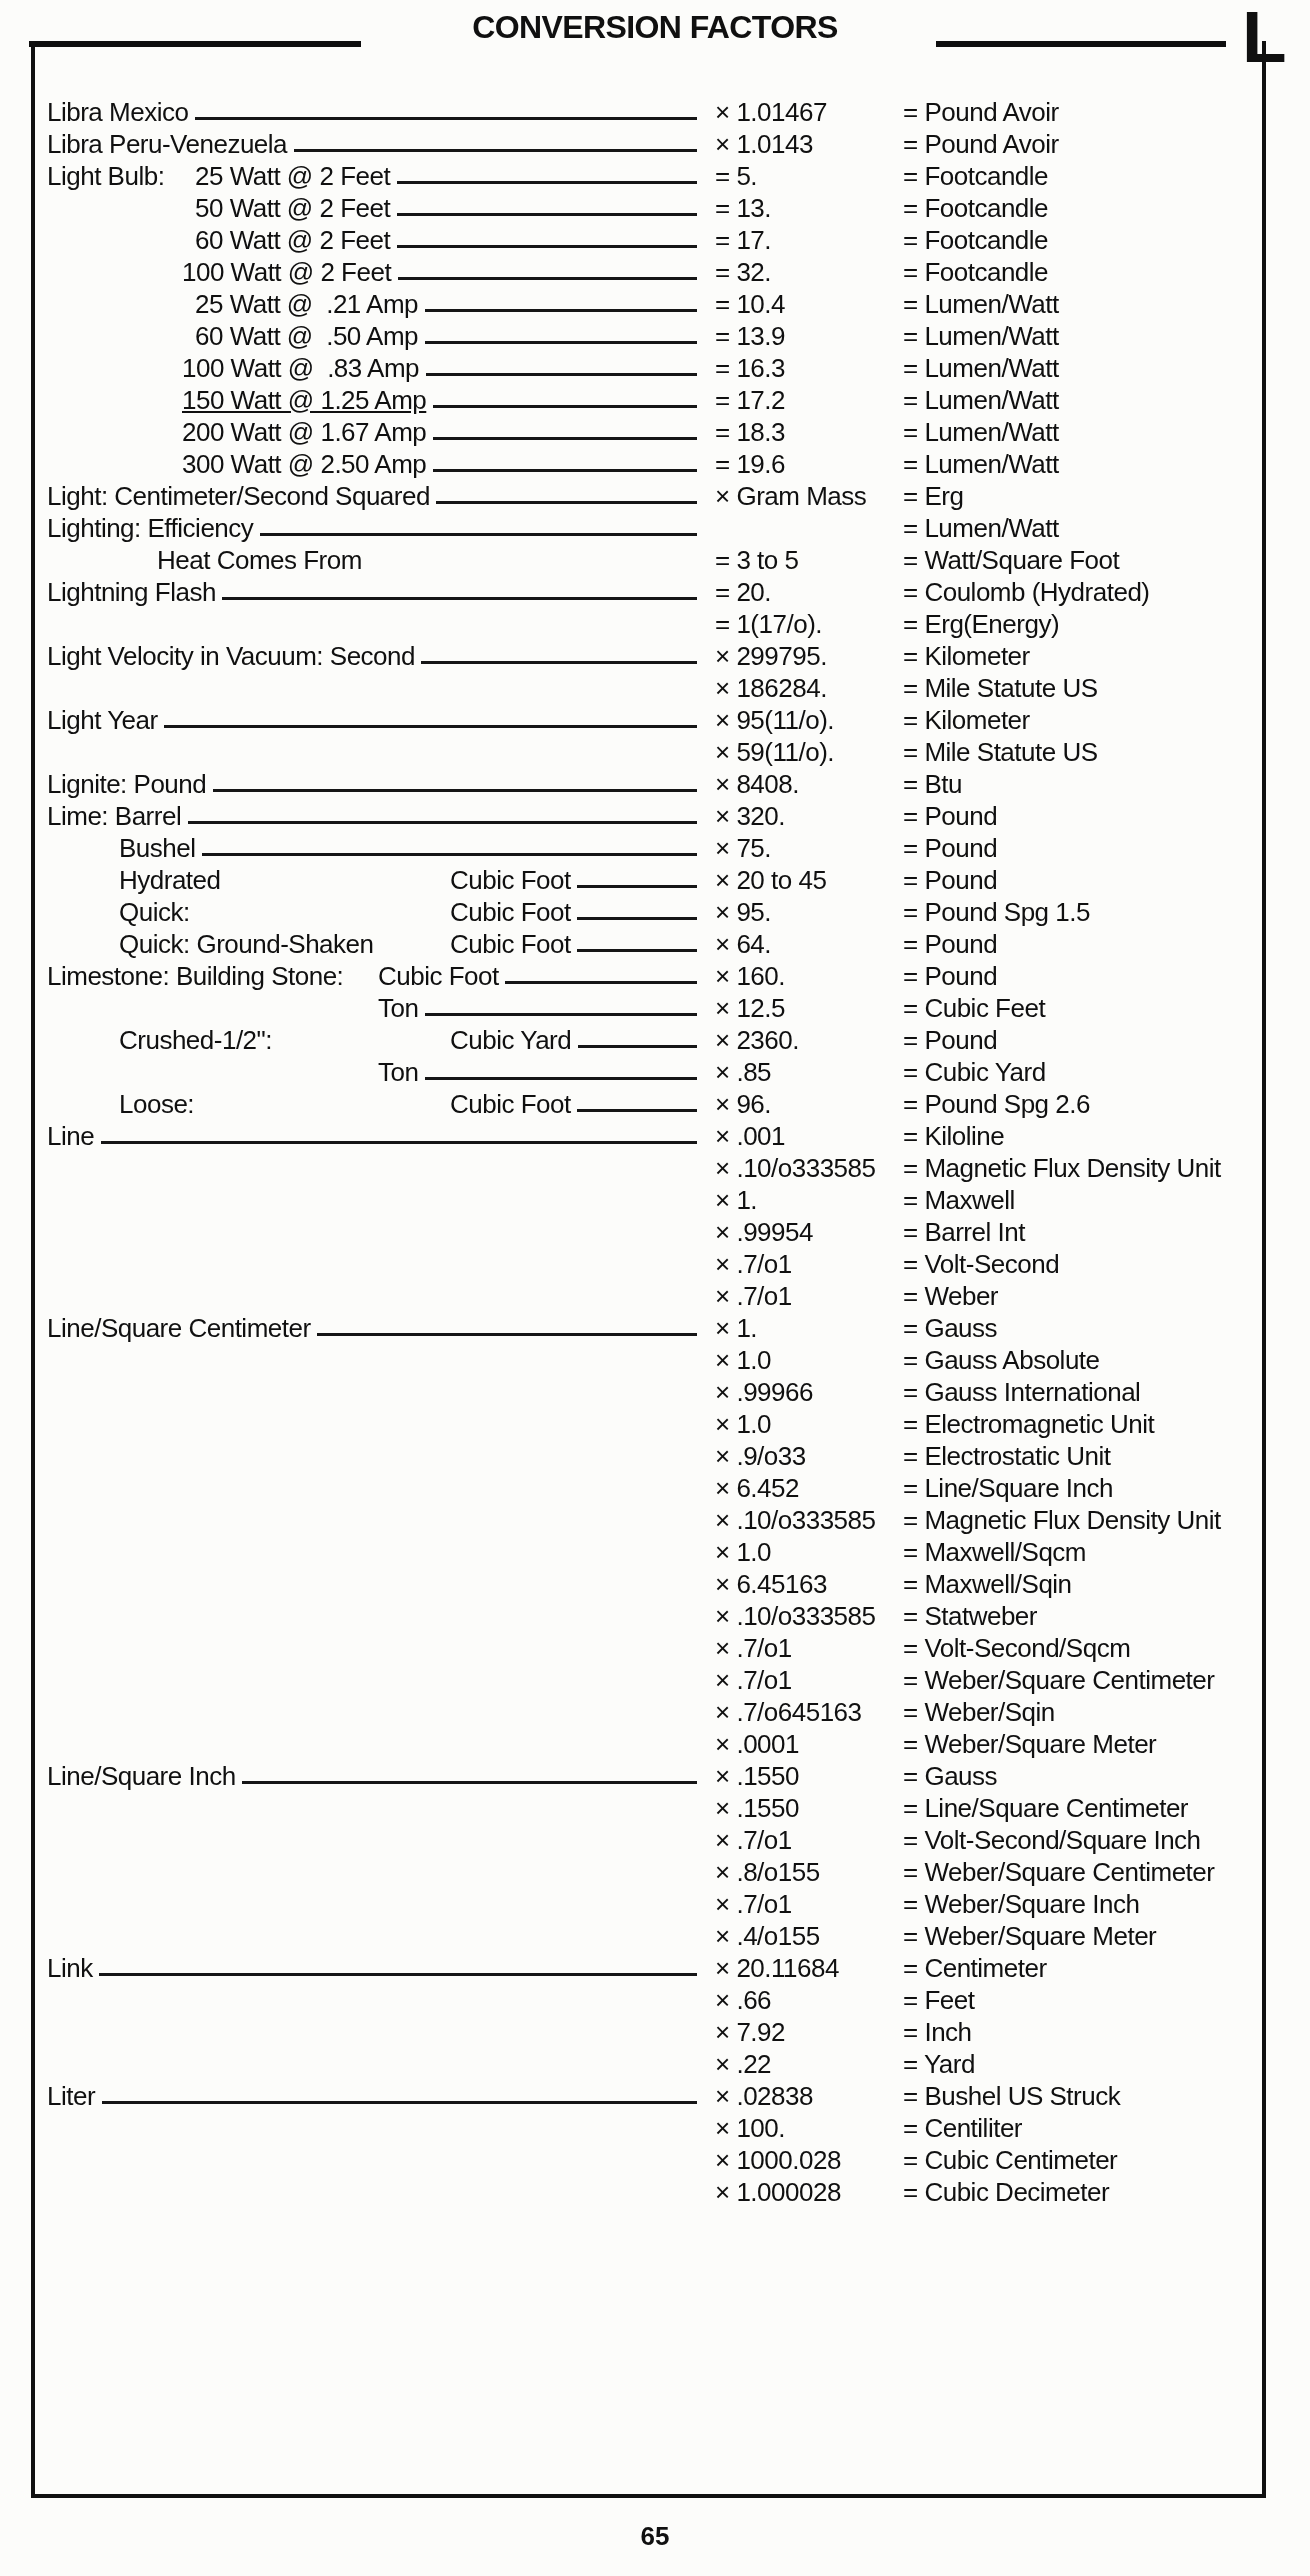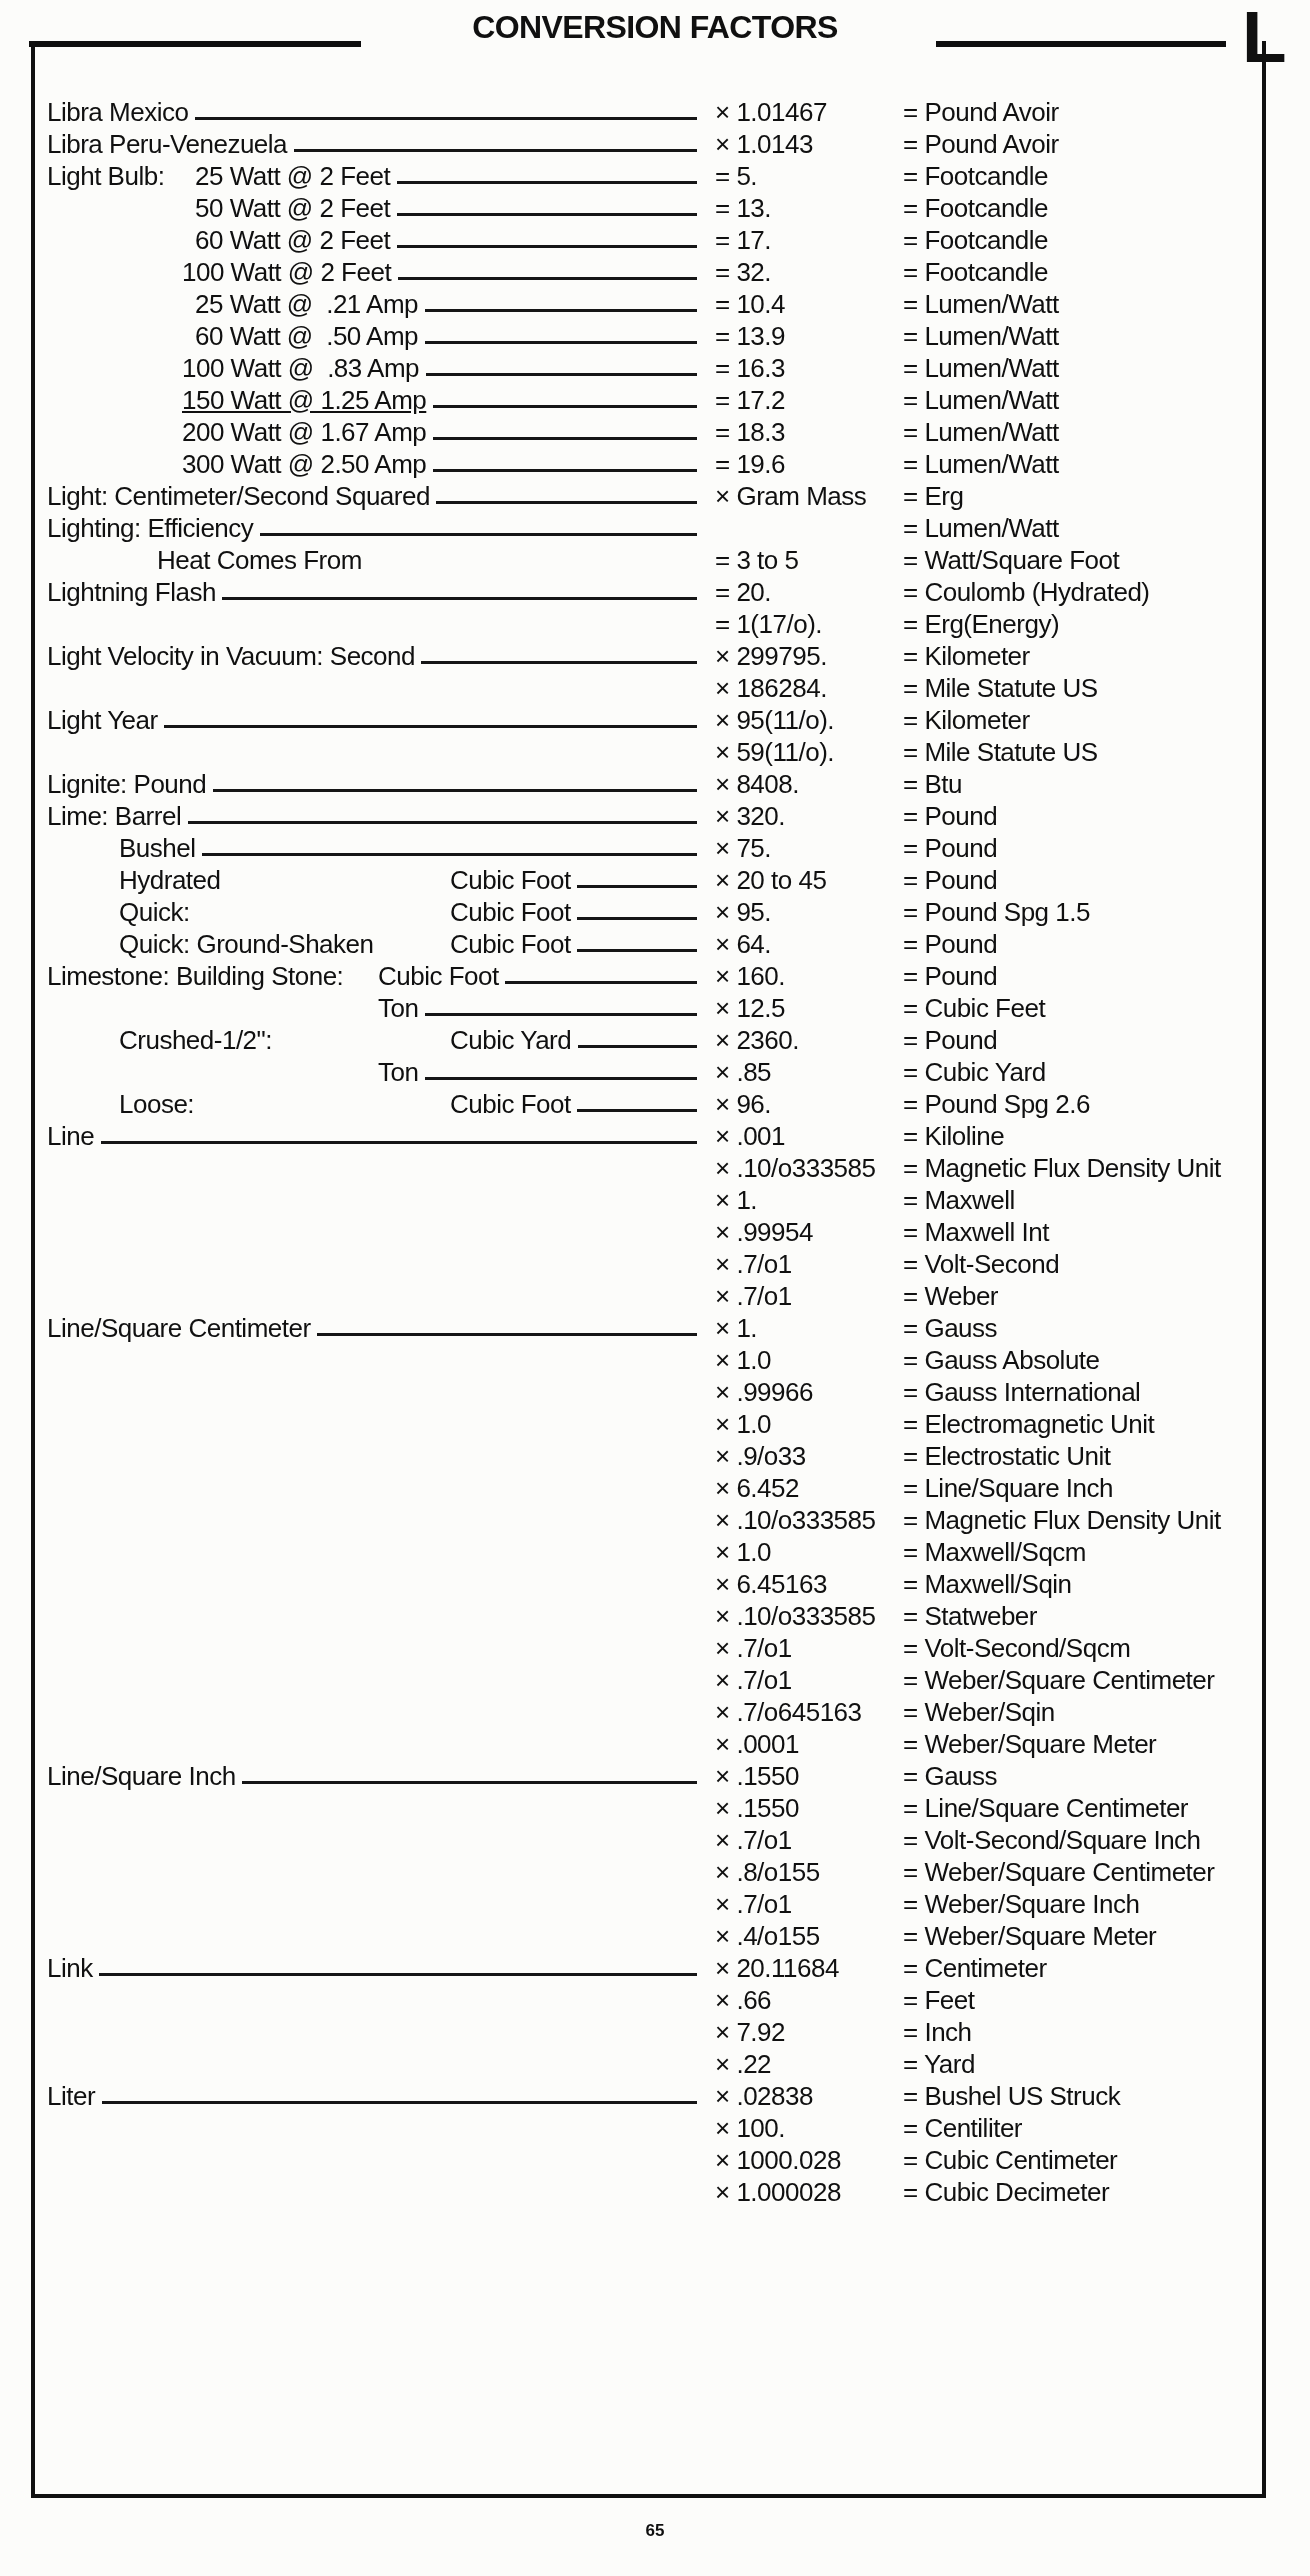--- a/index.html
+++ b/index.html
@@ -34,21 +34,21 @@
   }
   .lab{position:relative;flex:0 1 auto;}
   .pre-label{position:absolute;left:0;bottom:0;white-space:pre;}
   .mid{flex:0 0 auto;}
   .lead{flex:1 1 auto;margin:0 18px 5.8px 6.5px;min-width:0;}
   .lead.line{border-bottom:3.2px solid #161616;}
   .fac{flex:0 0 188px;width:188px;}
   .unit{flex:0 0 363px;width:363px;}
   .page-number{
     position:absolute;top:2521px;left:0;width:1310px;text-align:center;
-    font-size:17px;font-weight:700;
+    font-size:26px;font-weight:700;
   }
 </style>
 </head>
 <body>
 
 <div class="title">CONVERSION FACTORS</div>
 <div class="rule rule-left"></div>
 <div class="rule rule-right"></div>
 <div class="section-letter">L</div>
 
@@ -83,21 +83,21 @@
     <div class="row"><span class="lab" style="padding-left: 72px; min-width: 331px;">Quick:</span><span class="mid">Cubic Foot</span><span class="lead line"></span><span class="fac">× 95.</span><span class="unit">= Pound Spg 1.5</span></div>
     <div class="row"><span class="lab" style="padding-left: 72px; min-width: 331px; margin-top: 36px;">Quick: Ground-Shaken</span><span class="mid">Cubic Foot</span><span class="lead line"></span><span class="fac">× 64.</span><span class="unit">= Pound</span></div>
     <div class="row"><span class="lab" style="min-width: 331px;">Limestone: Building Stone:</span><span class="mid">Cubic Foot</span><span class="lead line"></span><span class="fac">× 160.</span><span class="unit">= Pound</span></div>
     <div class="row"><span class="lab" style="min-width: 331px;"></span><span class="mid">Ton</span><span class="lead line"></span><span class="fac">× 12.5</span><span class="unit">= Cubic Feet</span></div>
     <div class="row"><span class="lab" style="padding-left: 72px; min-width: 331px;">Crushed-1/2":</span><span class="mid">Cubic Yard</span><span class="lead line"></span><span class="fac">× 2360.</span><span class="unit">= Pound</span></div>
     <div class="row"><span class="lab" style="min-width: 331px;"></span><span class="mid">Ton</span><span class="lead line"></span><span class="fac">× .85</span><span class="unit">= Cubic Yard</span></div>
     <div class="row"><span class="lab" style="padding-left: 72px; min-width: 331px;">Loose:</span><span class="mid">Cubic Foot</span><span class="lead line"></span><span class="fac">× 96.</span><span class="unit">= Pound Spg 2.6</span></div>
     <div class="row"><span class="lab">Line</span><span class="lead line"></span><span class="fac">× .001</span><span class="unit">= Kiloline</span></div>
     <div class="row"><span class="lab"></span><span class="lead"></span><span class="fac">× .10/o333585</span><span class="unit">= Magnetic Flux Density Unit</span></div>
     <div class="row"><span class="lab"></span><span class="lead"></span><span class="fac">× 1.</span><span class="unit">= Maxwell</span></div>
-    <div class="row"><span class="lab"></span><span class="lead"></span><span class="fac">× .99954</span><span class="unit">= Maxwell Int</span></div>
+    <div class="row"><span class="lab"></span><span class="lead"></span><span class="fac">× .99954</span><span class="unit">= Barrel Int</span></div>
     <div class="row"><span class="lab"></span><span class="lead"></span><span class="fac">× .7/o1</span><span class="unit">= Volt-Second</span></div>
     <div class="row"><span class="lab"></span><span class="lead"></span><span class="fac">× .7/o1</span><span class="unit">= Weber</span></div>
     <div class="row"><span class="lab">Line/Square Centimeter</span><span class="lead line"></span><span class="fac">× 1.</span><span class="unit">= Gauss</span></div>
     <div class="row"><span class="lab"></span><span class="lead"></span><span class="fac">× 1.0</span><span class="unit">= Gauss Absolute</span></div>
     <div class="row"><span class="lab"></span><span class="lead"></span><span class="fac">× .99966</span><span class="unit">= Gauss International</span></div>
     <div class="row"><span class="lab"></span><span class="lead"></span><span class="fac">× 1.0</span><span class="unit">= Electromagnetic Unit</span></div>
     <div class="row"><span class="lab"></span><span class="lead"></span><span class="fac">× .9/o33</span><span class="unit">= Electrostatic Unit</span></div>
     <div class="row"><span class="lab"></span><span class="lead"></span><span class="fac">× 6.452</span><span class="unit">= Line/Square Inch</span></div>
     <div class="row"><span class="lab"></span><span class="lead"></span><span class="fac">× .10/o333585</span><span class="unit">= Magnetic Flux Density Unit</span></div>
     <div class="row"><span class="lab"></span><span class="lead"></span><span class="fac">× 1.0</span><span class="unit">= Maxwell/Sqcm</span></div>

